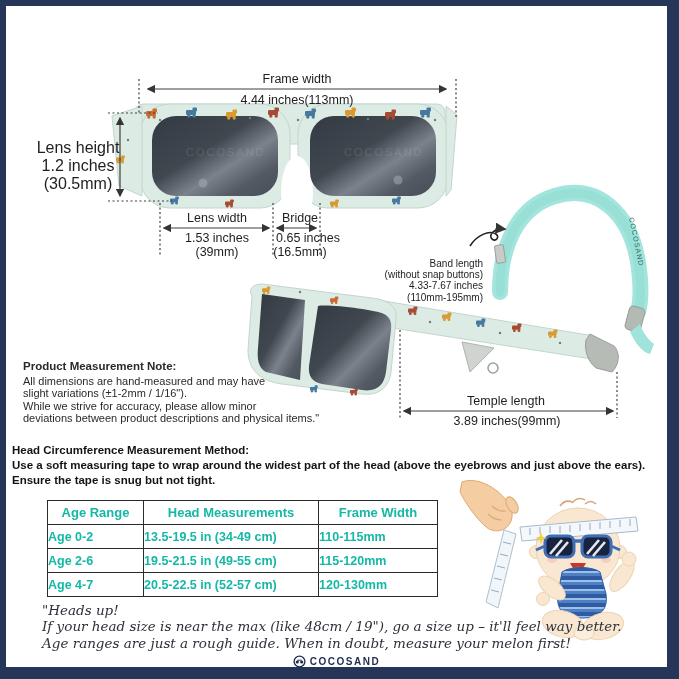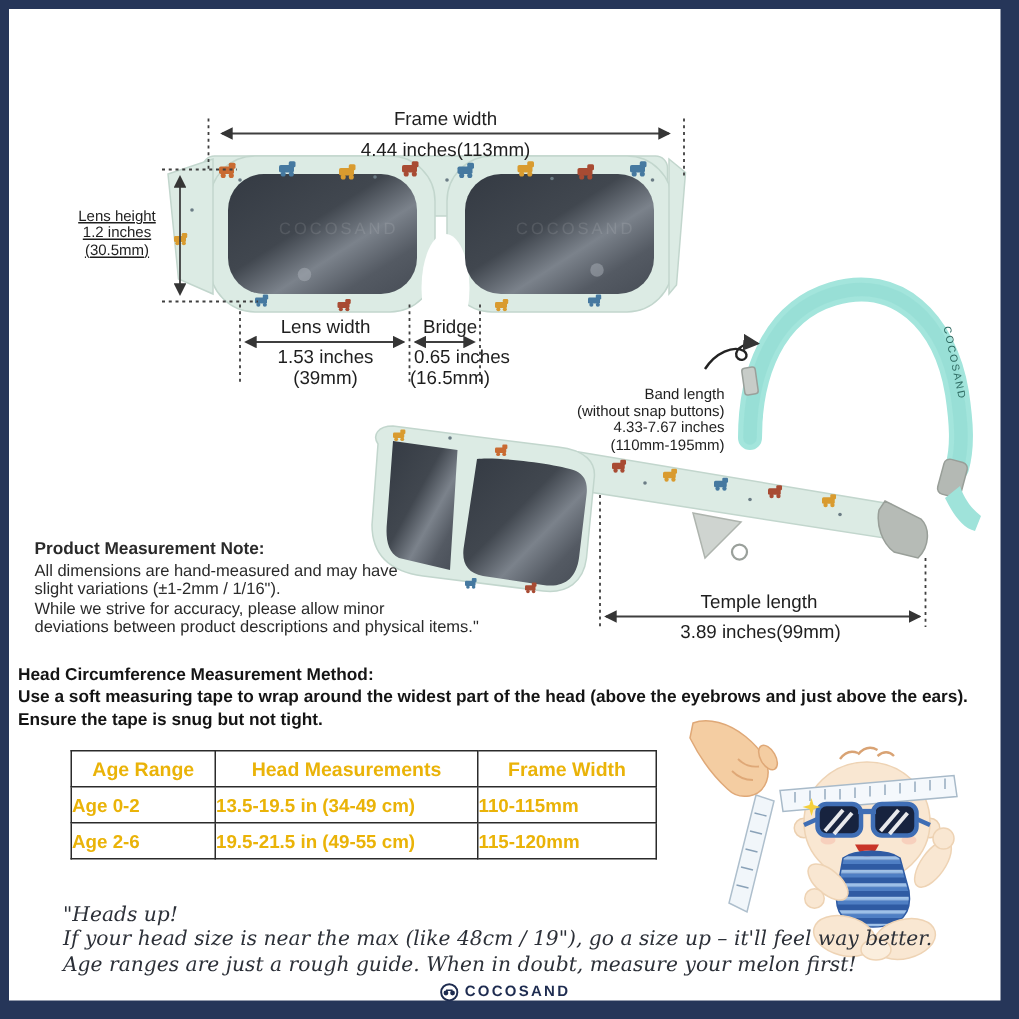--- a/index.html
+++ b/index.html
@@ -15,21 +15,21 @@
   .dimlbl{font-size:12.5px;}
   .dimval{font-size:12.5px;}
   .band{right:196px;top:258px;width:190px;text-align:right;font-size:10px;line-height:1.12;}
   .noteblock{left:23px;top:360px;width:330px;text-align:left;font-size:11px;line-height:1.12;color:#2a2a2a;}
   .noteblock .nh{font-weight:bold;font-size:11.5px;margin-bottom:2px;}
   .headblock{left:12px;top:443px;width:645px;text-align:left;font-size:11.5px;font-weight:bold;
              line-height:1.3;color:#141414;}
   .sizetable{position:absolute;left:47px;top:500px;width:390px;border-collapse:collapse;
              table-layout:fixed;font-family:"Liberation Sans",sans-serif;}
   .sizetable td,.sizetable th{border:1.6px solid #2b2b2b;vertical-align:middle;
-             height:23px;font-size:12.5px;font-weight:bold;color:#eab308;padding:0;}
+             height:23px;font-size:12.5px;font-weight:bold;color:#14b8a6;padding:0;}
   .sizetable th{font-size:13px;}
   .footnote{left:42px;top:602px;width:600px;text-align:left;font-size:13.5px;line-height:1.22;color:#2c3038;}
   .logo{position:absolute;left:6px;top:655px;width:661px;display:flex;align-items:center;
         justify-content:center;gap:4px;color:#1e2c50;}
   .logo .lt{font-size:10px;font-weight:bold;letter-spacing:1.5px;font-family:"Liberation Sans",sans-serif;}
 </style>
 </head>
 <body>
 
 <div class="stage">
@@ -225,21 +225,21 @@
       <path d="M488,514 q6,6 14,6 M492,506 q6,6 14,5" stroke="#dfa877" stroke-width="1.2" fill="none"></path>
     </g>
   </svg>
 
   <div class="lbl hand title">Key Measurements for Perfect Fit</div>
   <div class="lbl hand subtitle">Age 0-2</div>
 
   <div class="lbl dimlbl" style="left:222px;top:72px;width:150px;">Frame width</div>
   <div class="lbl dimval" style="left:212px;top:93px;width:170px;">4.44 inches(113mm)</div>
 
-  <div class="lbl" style="left:32px;top:139px;width:92px;font-size:10px;text-decoration:underline;">
+  <div class="lbl" style="left:32px;top:139px;width:92px;font-size:16px;">
     <div>Lens height</div>
     <div>1.2 inches</div>
     <div>(30.5mm)</div>
   </div>
 
   <div class="lbl dimlbl" style="left:162px;top:211px;width:110px;">Lens width</div>
   <div class="lbl dimval" style="left:162px;top:231px;width:110px;">1.53 inches</div>
   <div class="lbl dimval" style="left:162px;top:245px;width:110px;">(39mm)</div>
 
   <div class="lbl dimlbl" style="left:267px;top:211px;width:66px;">Bridge</div>
@@ -285,20 +285,25 @@
     <tr>
       <td>Age 0-2</td>
       <td>13.5-19.5 in (34-49 cm)</td>
       <td>110-115mm</td>
     </tr>
     <tr>
       <td>Age 2-6</td>
       <td>19.5-21.5 in (49-55 cm)</td>
       <td>115-120mm</td>
     </tr>
+    <tr>
+      <td>Age 4-7</td>
+      <td>20.5-22.5 in (52-57 cm)</td>
+      <td>120-130mm</td>
+    </tr>
   </tbody>
     </table>
 
   <div class="lbl hand footnote">
     <div>"Heads up!</div>
     <div>If your head size is near the max (like 48cm / 19"), go a size up – it'll feel way better.</div>
     <div>Age ranges are just a rough guide. When in doubt, measure your melon first!</div>
   </div>
 
   <div class="logo">

